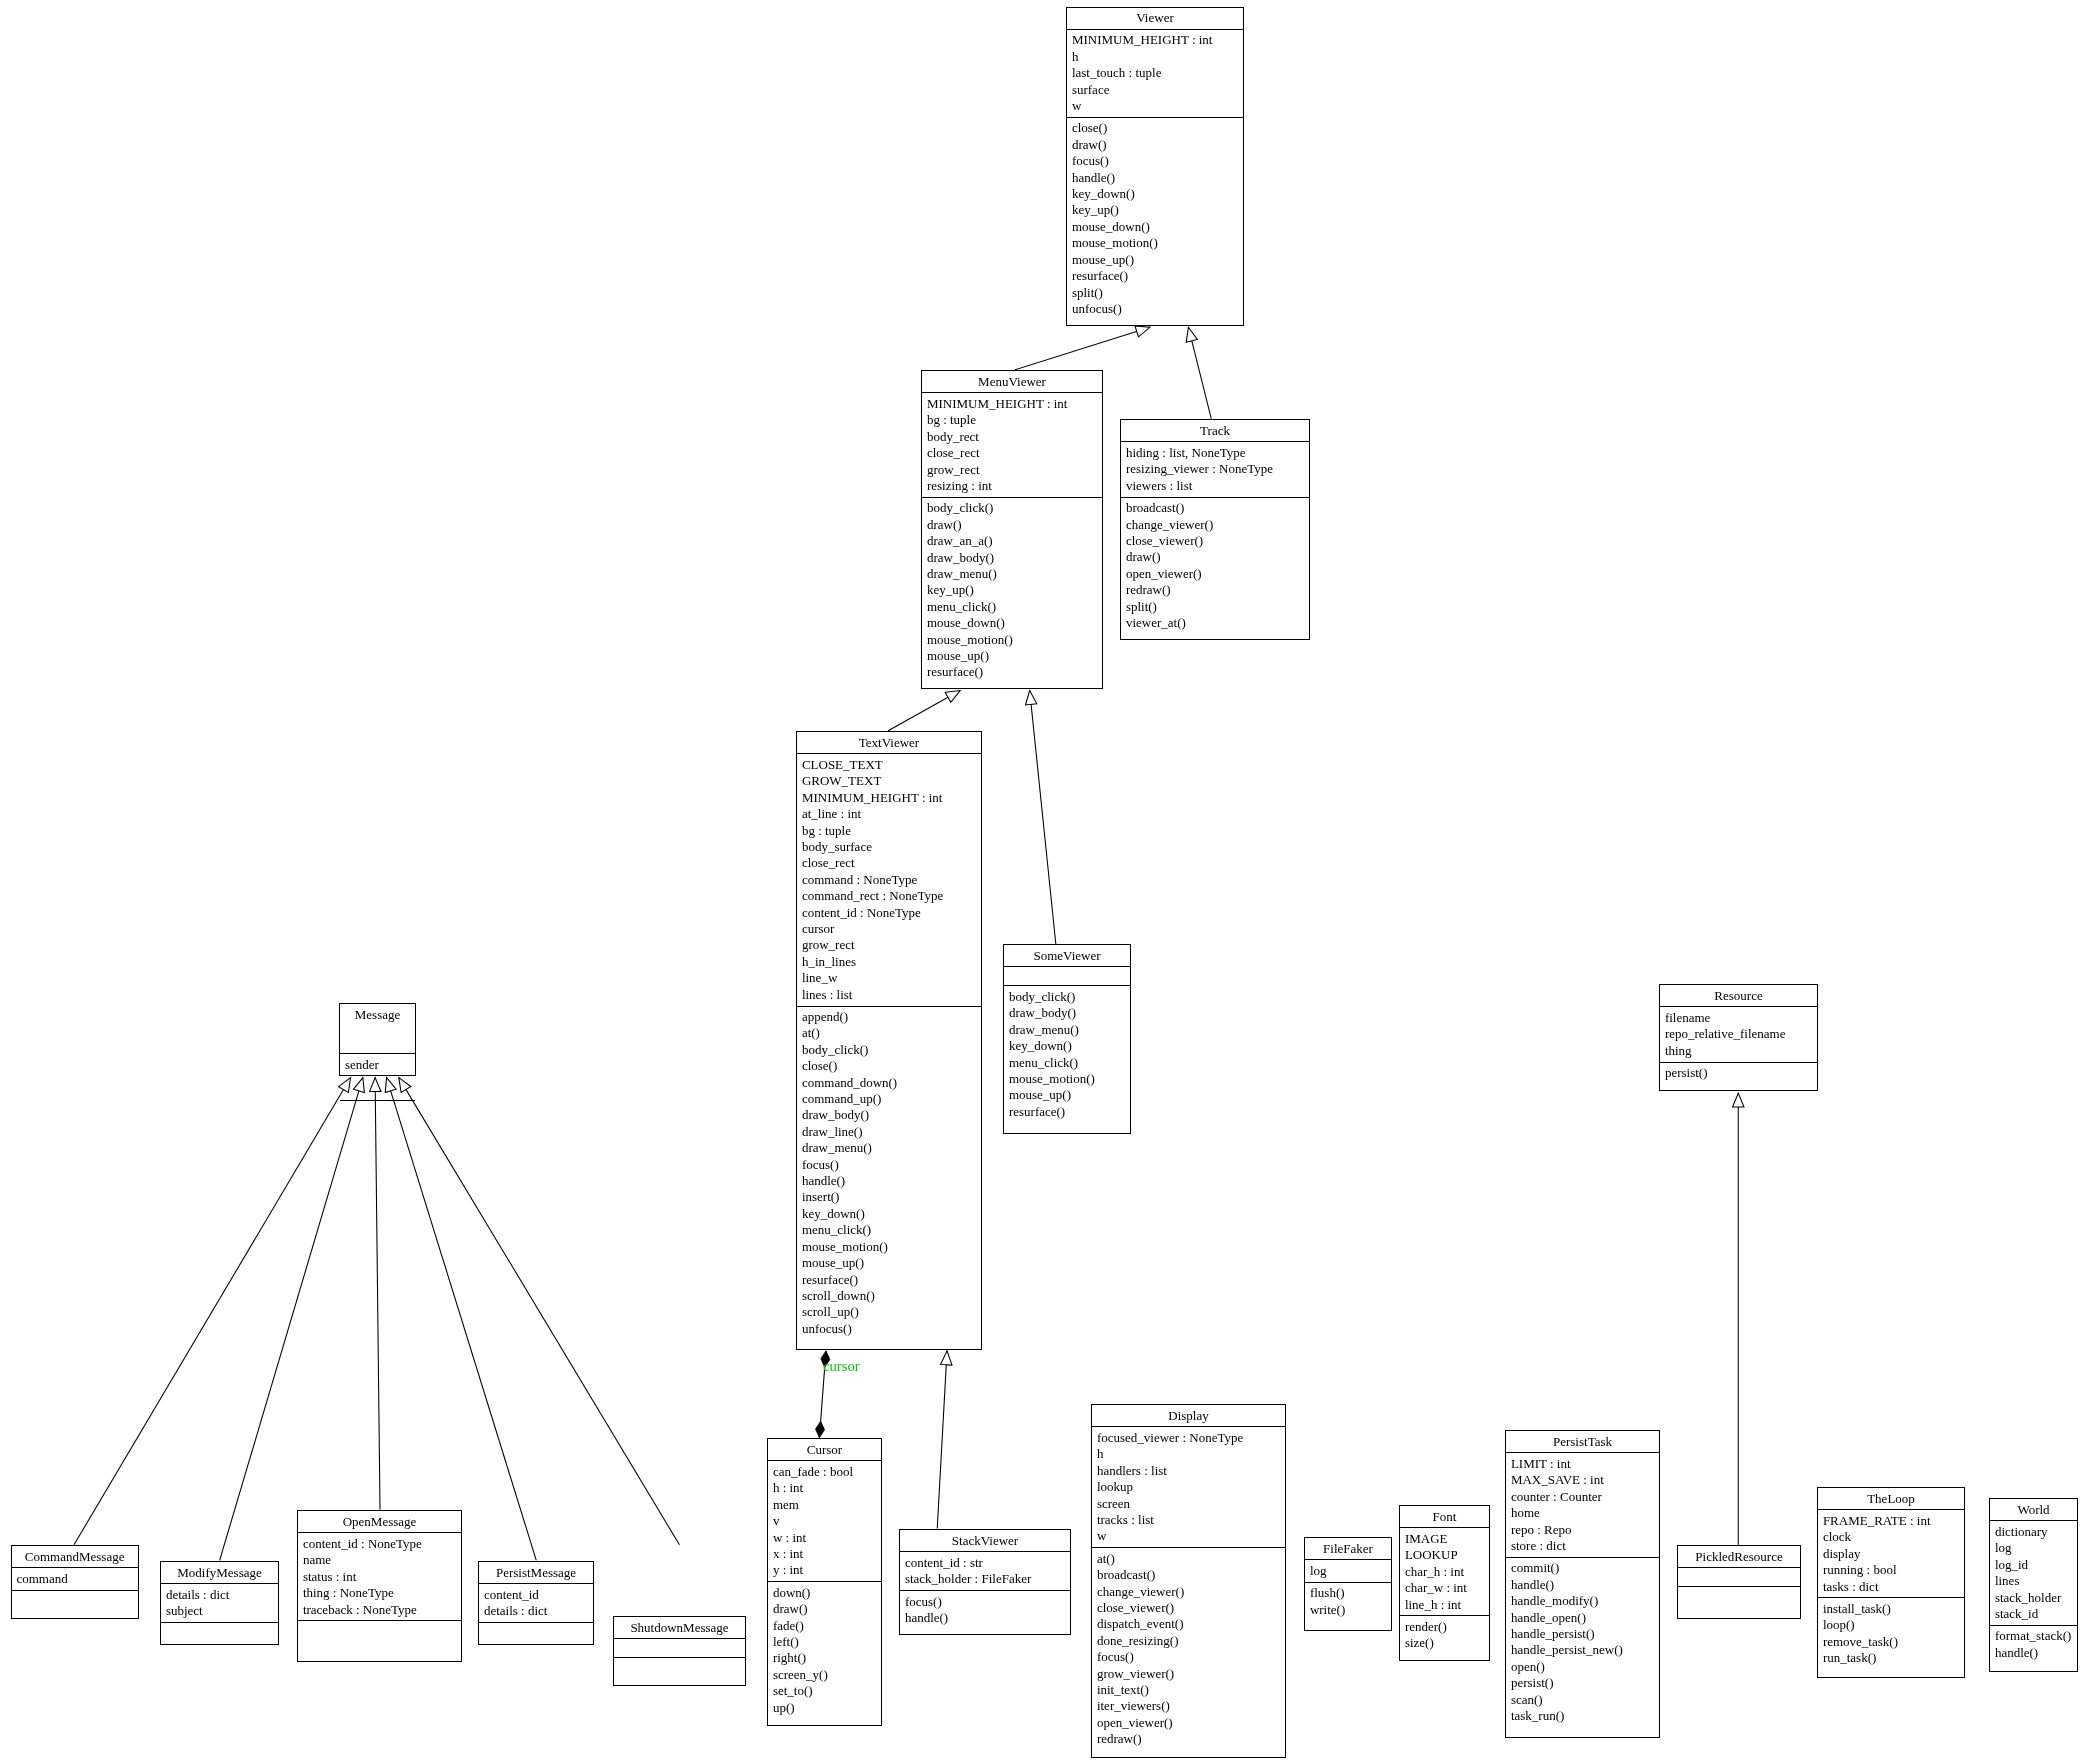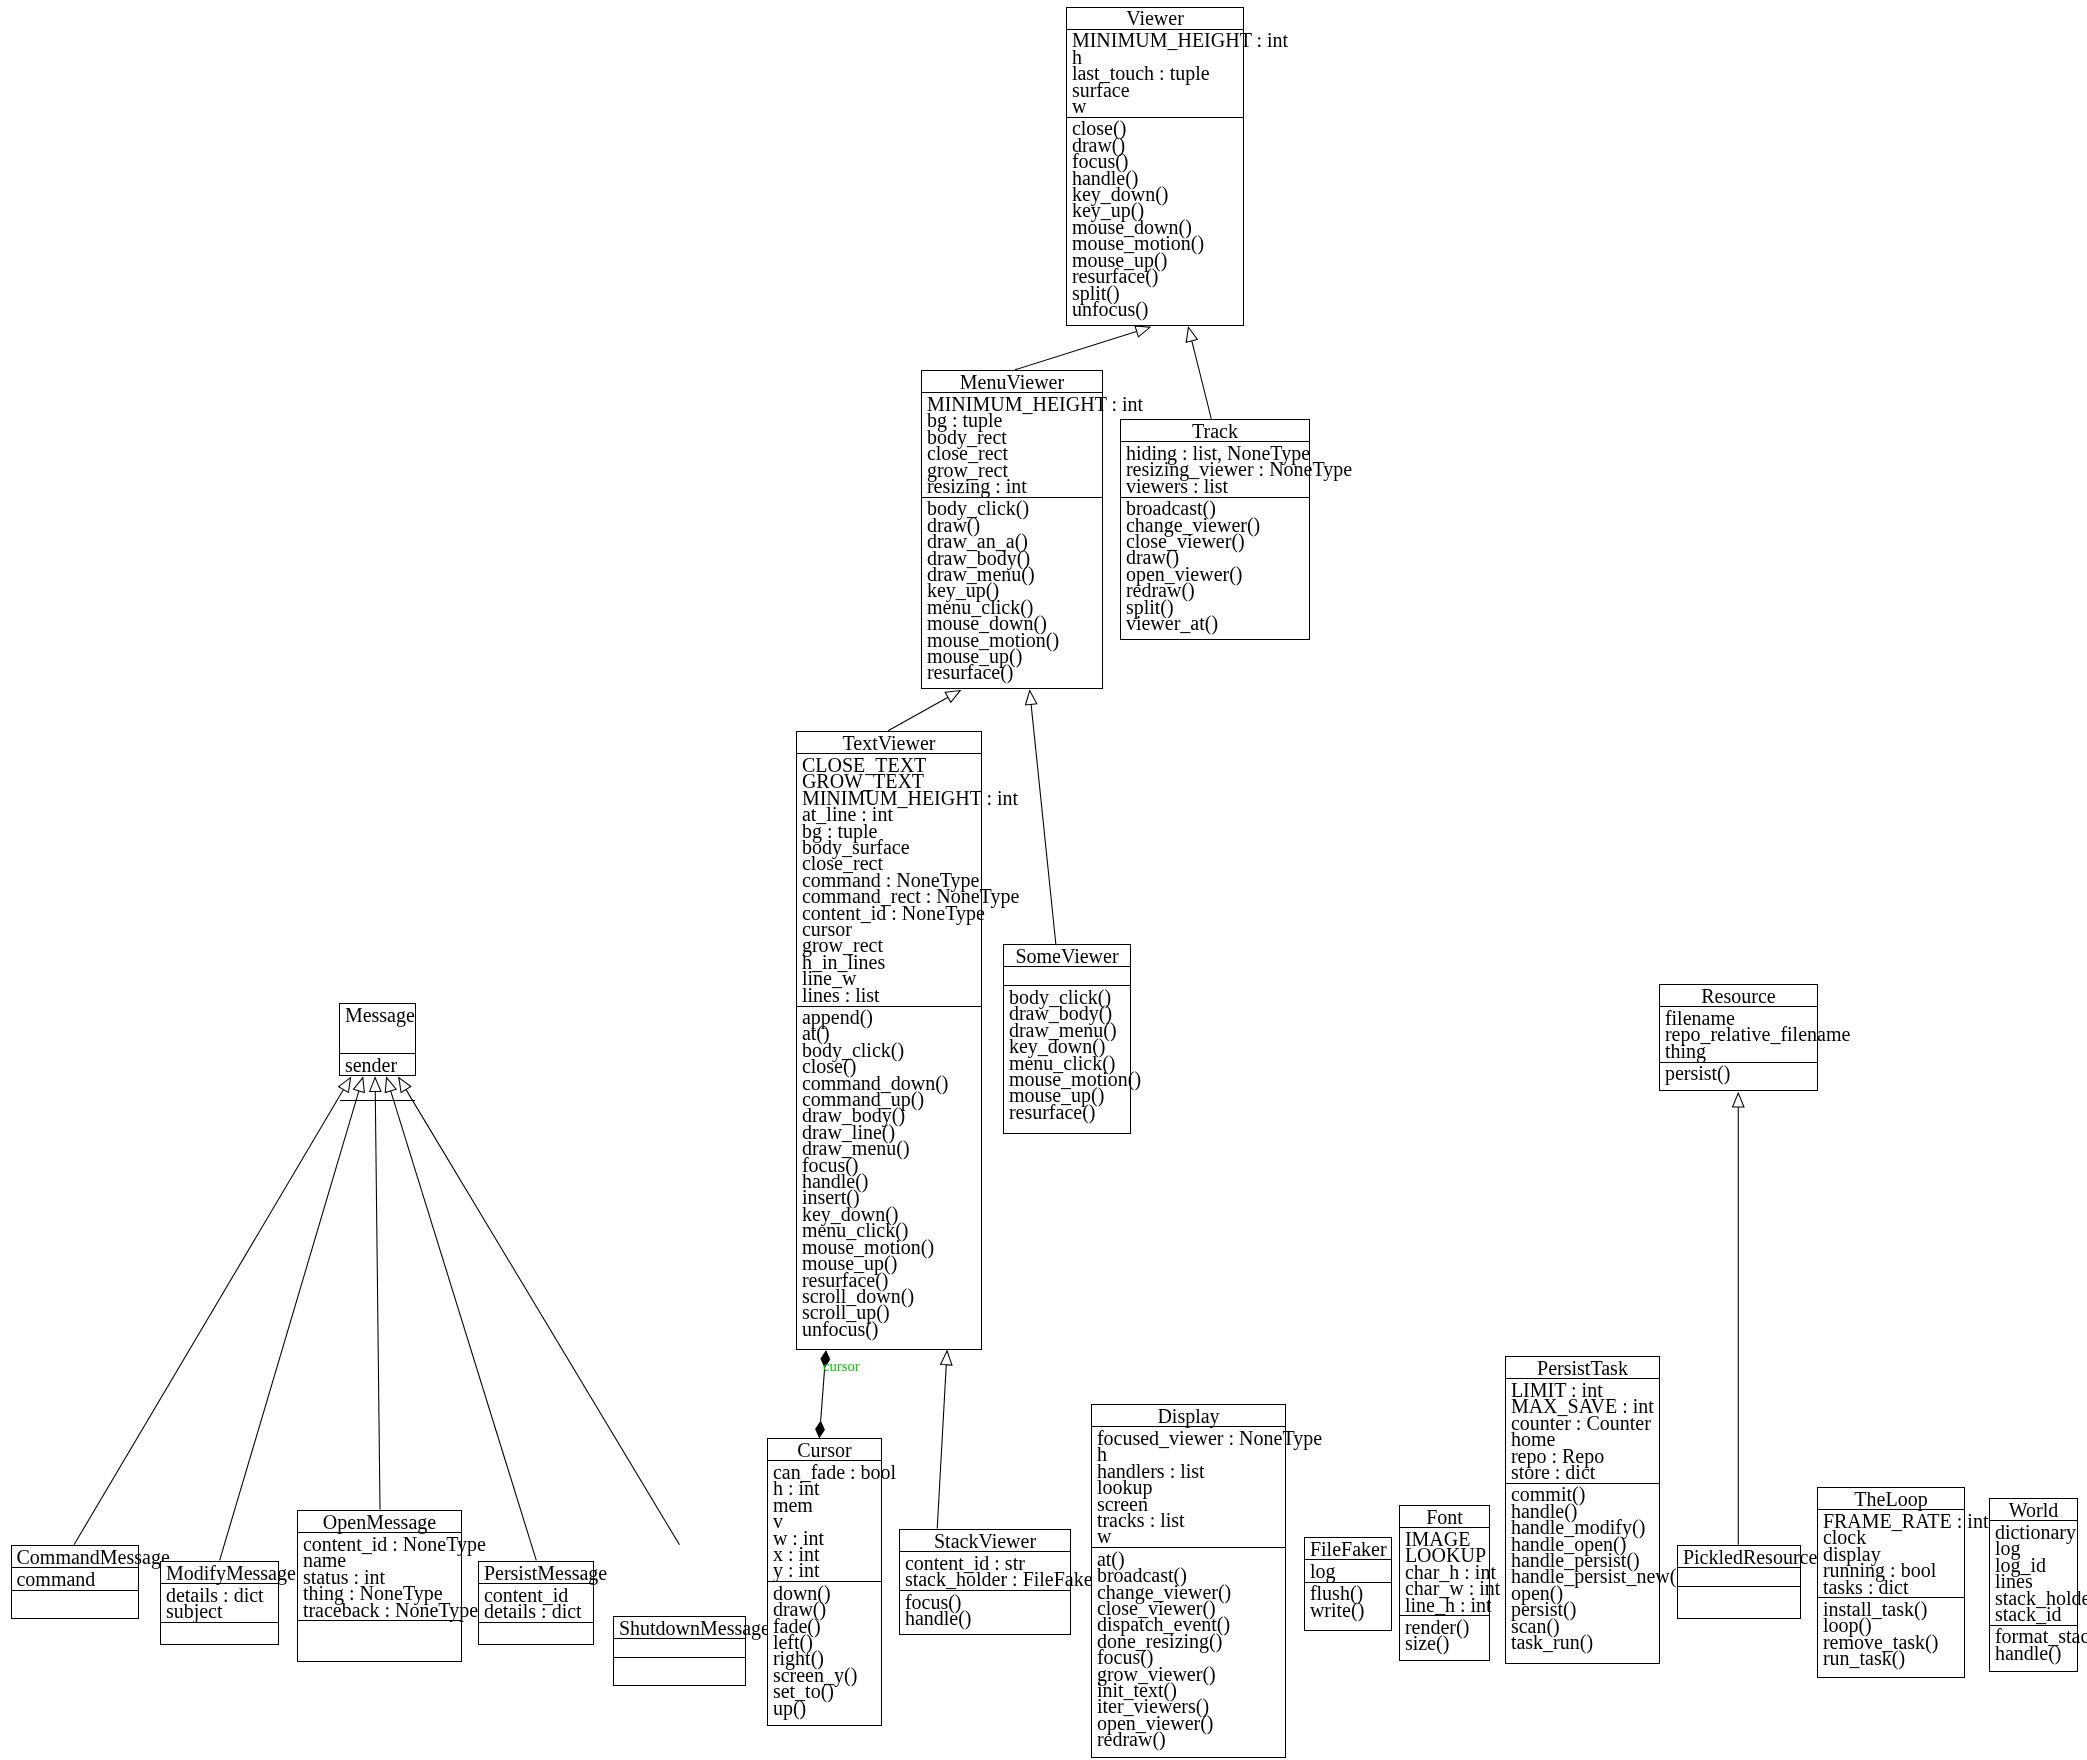--- a/index.html
+++ b/index.html
@@ -19,21 +19,21 @@
     top: 0;
     pointer-events: none;
   }
   .uml-class {
     position: absolute;
     box-sizing: border-box;
     background: #ffffff;
     border: 0.8px solid #000000;
     display: flex;
     flex-direction: column;
-    font-size: 20px;
+    font-size: 13px;
     line-height: 16.4px;
     white-space: nowrap;
   }
   .uml-title {
     text-align: center;
     padding: 2.5px 4.9px;
   }
   .uml-section {
     border-top: 0.8px solid #000000;
     padding: 2.5px 4.9px;
@@ -326,21 +326,21 @@
         <div class="uml-member">LOOKUP</div>
         <div class="uml-member">char_h : int</div>
         <div class="uml-member">char_w : int</div>
         <div class="uml-member">line_h : int</div>
       </div>
       <div class="uml-section">
         <div class="uml-member">render()</div>
         <div class="uml-member">size()</div>
       </div>
     </div>
-    <div class="uml-class" style="left: 1505px; top: 1356px; width: 155px; height: 308px; background: rgb(255, 255, 255); border-color: rgb(0, 0, 0);">
+    <div class="uml-class" style="left: 1505px; top: 1430px; width: 155px; height: 308px; background: rgb(255, 255, 255); border-color: rgb(0, 0, 0);">
       <div class="uml-title">PersistTask</div>
       <div class="uml-section">
         <div class="uml-member">LIMIT : int</div>
         <div class="uml-member">MAX_SAVE : int</div>
         <div class="uml-member">counter : Counter</div>
         <div class="uml-member">home</div>
         <div class="uml-member">repo : Repo</div>
         <div class="uml-member">store : dict</div>
       </div>
       <div class="uml-section">

